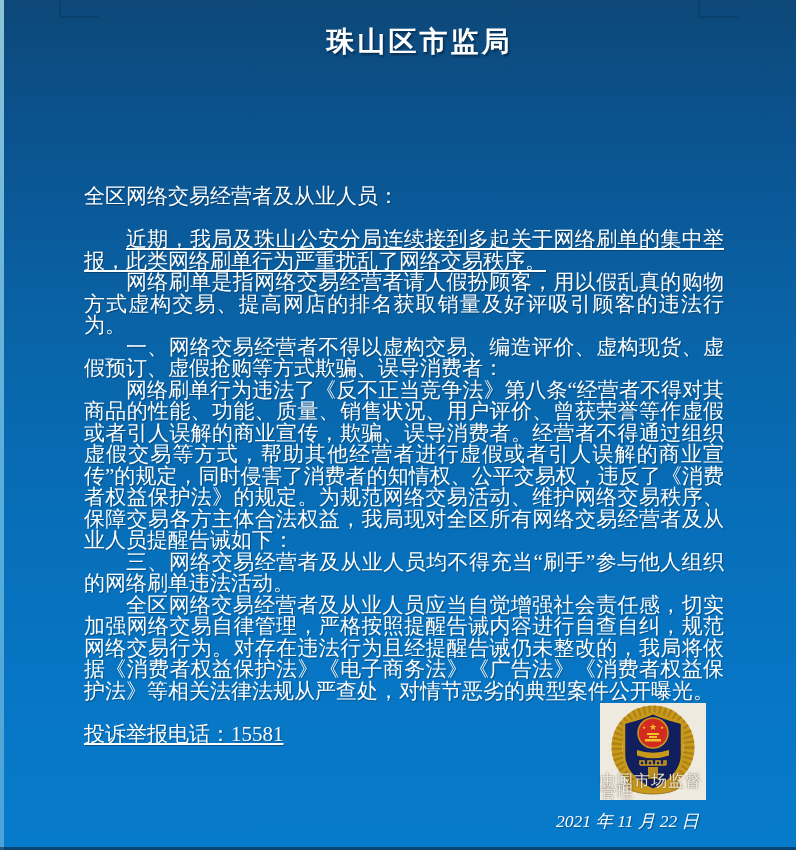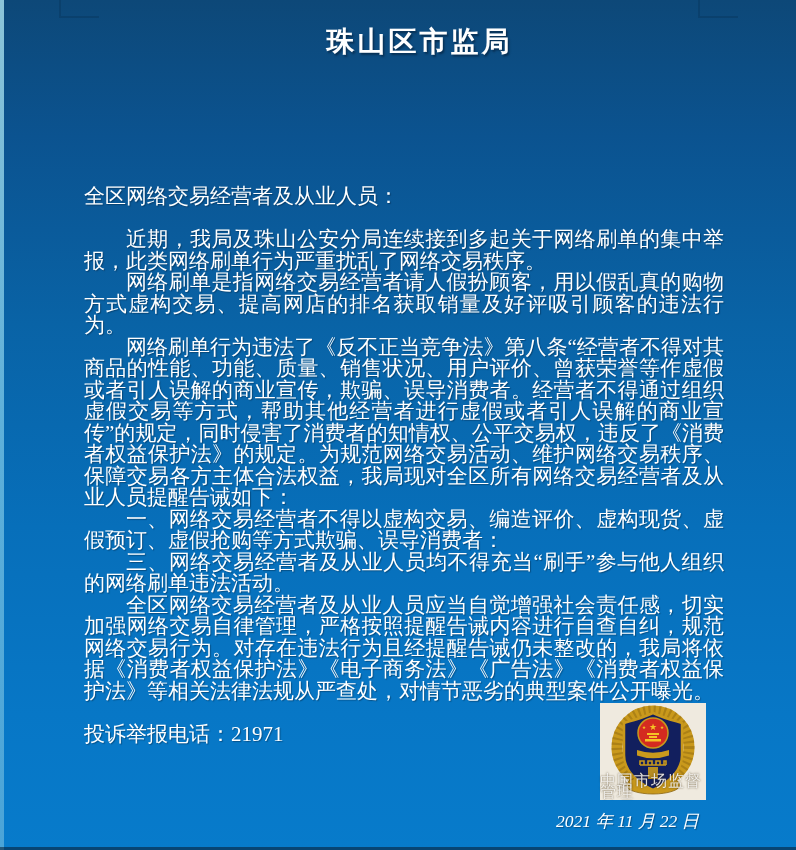--- a/index.html
+++ b/index.html
@@ -45,21 +45,21 @@
 
   .doc-body {
     position: absolute; left: 84px; top: 166px; width: 640px;
     font-size: 21px; line-height: 21.5px;
     text-align: justify;
     text-shadow: 1px 1px 1px rgba(4, 24, 46, 0.4);
     margin-top: 20px;
   }
   .doc-body p { margin: 0; text-indent: 2em; }
   .doc-body p.salutation { text-indent: 0; }
-  .doc-body p.gap-above { margin-top: 21.5px; }
+  .doc-body p.gap-above { margin-top: 21.5px; text-decoration: underline; }
 
   .badge-wrap {
     position: absolute; left: 600px; top: 703px;
     width: 106px; height: 97px;
   }
   .badge-wrap svg { display: block; }
   .badge-caption {
     position: absolute; left: 0; bottom: 3px; width: 100%;
     font-size: 16px; line-height: 11px;
     color: rgba(255,255,255,0.85);
@@ -95,25 +95,25 @@
   </div>
 
   <div class="title-block">
     <div class="title-line">珠山区市监局</div>
   </div>
 
   <div class="doc-body">
     <p class="salutation">全区网络交易经营者及从业人员：</p>
     <p class="gap-above">近期，我局及珠山公安分局连续接到多起关于网络刷单的集中举报，此类网络刷单行为严重扰乱了网络交易秩序。</p>
     <p>网络刷单是指网络交易经营者请人假扮顾客，用以假乱真的购物方式虚构交易、提高网店的排名获取销量及好评吸引顾客的违法行为。</p>
+    <p>一、网络交易经营者不得以虚构交易、编造评价、虚构现货、虚假预订、虚假抢购等方式欺骗、误导消费者：</p>
     <p>网络刷单行为违法了《反不正当竞争法》第八条“经营者不得对其商品的性能、功能、质量、销售状况、用户评价、曾获荣誉等作虚假或者引人误解的商业宣传，欺骗、误导消费者。经营者不得通过组织虚假交易等方式，帮助其他经营者进行虚假或者引人误解的商业宣传”的规定，同时侵害了消费者的知情权、公平交易权，违反了《消费者权益保护法》的规定。为规范网络交易活动、维护网络交易秩序、保障交易各方主体合法权益，我局现对全区所有网络交易经营者及从业人员提醒告诫如下：</p>
-    <p>一、网络交易经营者不得以虚构交易、编造评价、虚构现货、虚假预订、虚假抢购等方式欺骗、误导消费者：</p>
     <p>三、网络交易经营者及从业人员均不得充当“刷手”参与他人组织的网络刷单违法活动。</p>
     <p>全区网络交易经营者及从业人员应当自觉增强社会责任感，切实加强网络交易自律管理，严格按照提醒告诫内容进行自查自纠，规范网络交易行为。对存在违法行为且经提醒告诫仍未整改的，我局将依据《消费者权益保护法》《电子商务法》《广告法》《消费者权益保护法》等相关法律法规从严查处，对情节恶劣的典型案件公开曝光。</p>
-    <p class="gap-above salutation">投诉举报电话：21971</p>
+    <p class="gap-above salutation">投诉举报电话：15581</p>
   </div>
 
   <div class="badge-wrap">
     <svg width="106" height="97" viewBox="0 0 106 97" xmlns="http://www.w3.org/2000/svg">
       <rect x="0" y="0" width="106" height="97" fill="#efeadf"></rect>
       <circle cx="53" cy="44" r="36" fill="none" stroke="#c9991c" stroke-width="11"></circle>
       <circle cx="53" cy="44" r="36" fill="none" stroke="#8a6410" stroke-width="11" stroke-dasharray="2 3" opacity="0.45"></circle>
       <ellipse cx="53" cy="82" rx="27" ry="9" fill="#c9991c" stroke="#8a6410" stroke-width="0.8"></ellipse>
       <path d="M53 10 C 40 16, 30 18, 24 20 L 24 52 C 24 68, 38 80, 53 87 C 68 80, 82 68, 82 52 L 82 20 C 76 18, 66 16, 53 10 Z" fill="#121f5e" stroke="#c9991c" stroke-width="2.5"></path>
       <circle cx="53" cy="30" r="15" fill="#d42b20" stroke="#c9991c" stroke-width="1.5"></circle>

